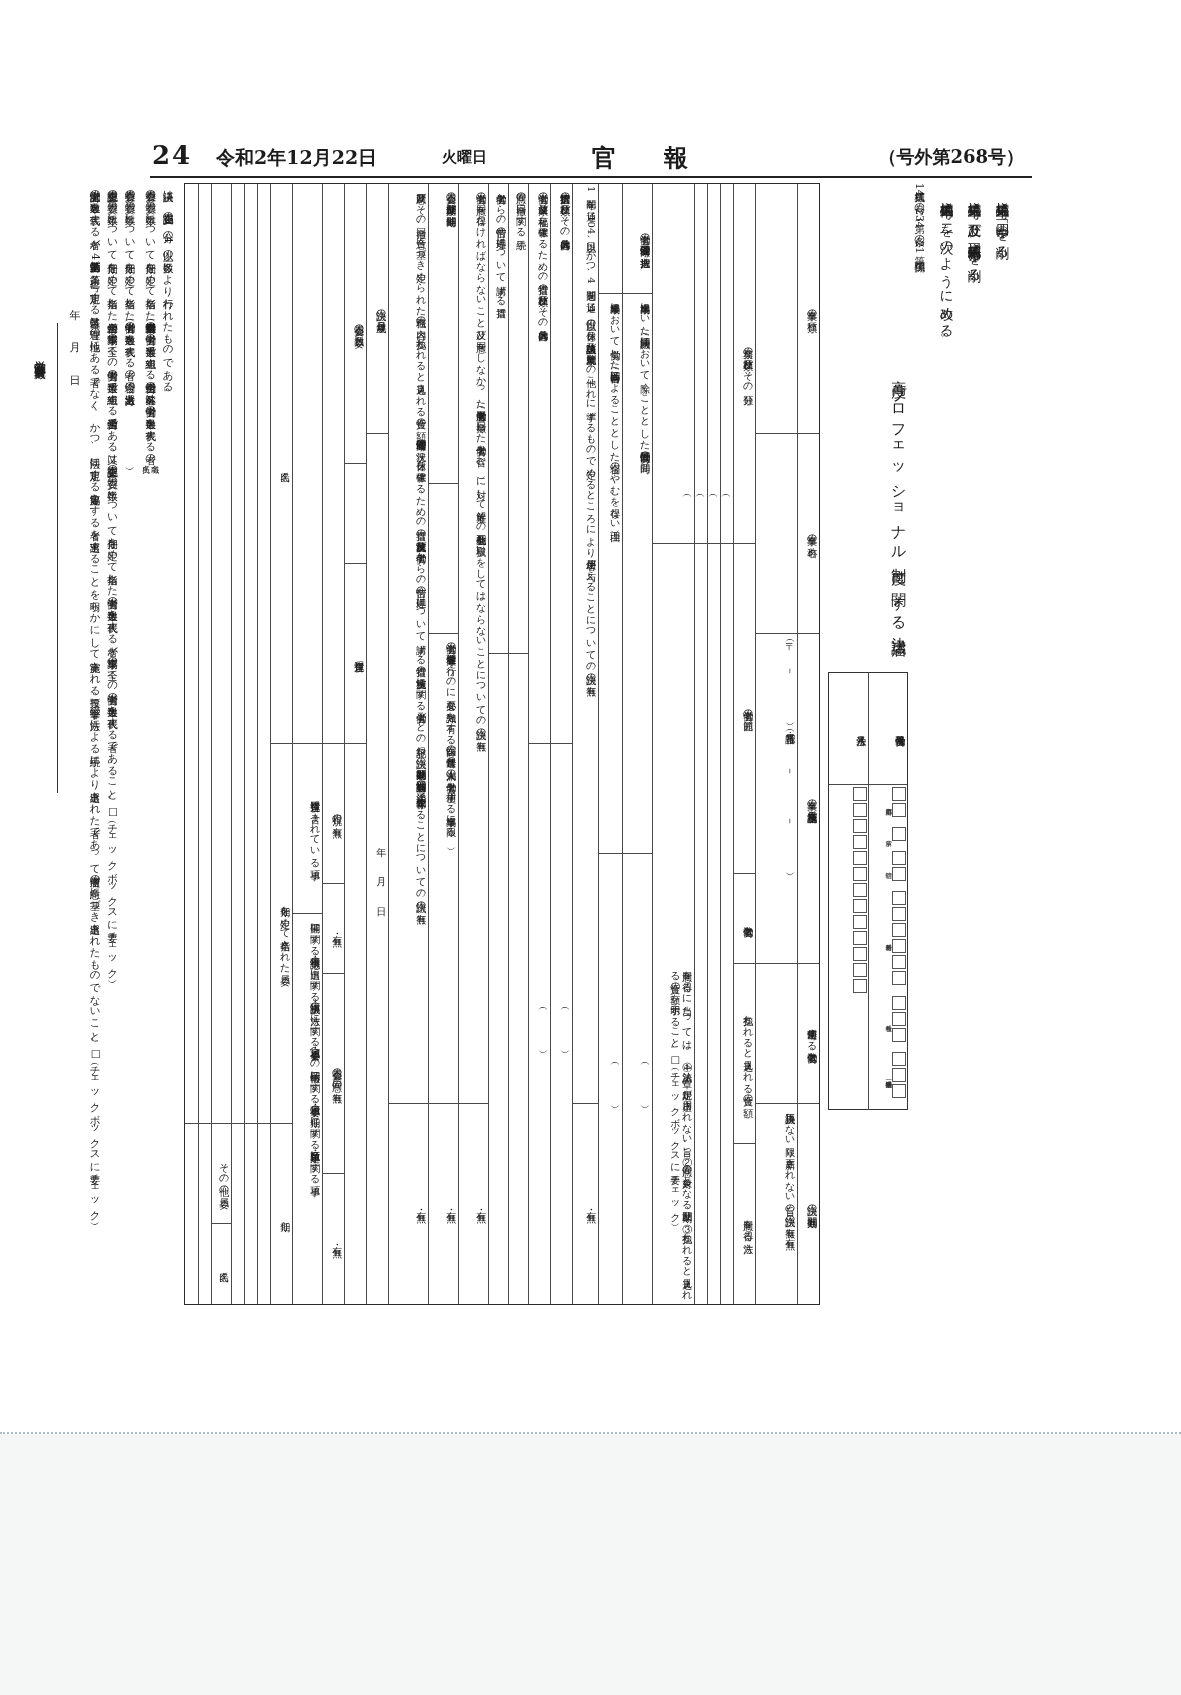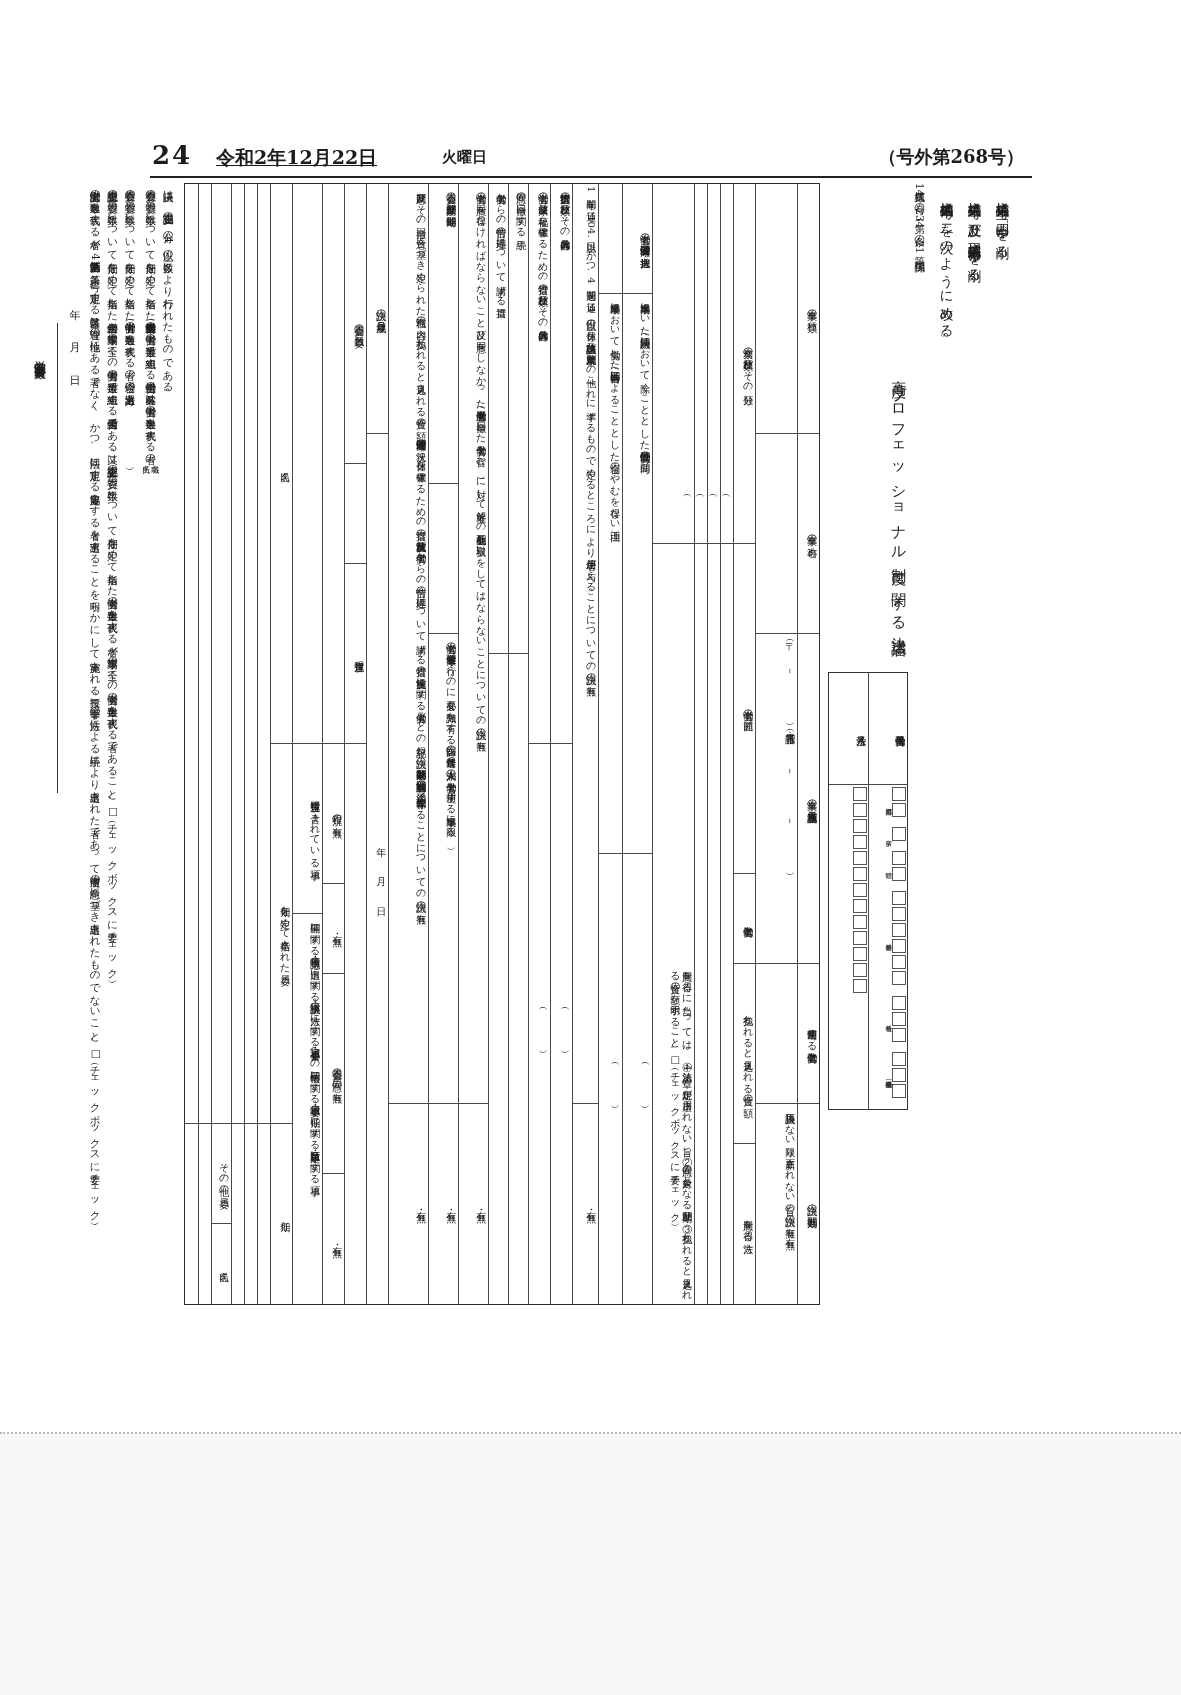--- a/index.html
+++ b/index.html
@@ -6,21 +6,21 @@
   html,body { background:#e8e8e8; }
   .page {
     position:relative; width:1181px; height:1695px; margin:0 auto;
     background:#ffffff; color:#1c1c1c;
     font-family:"DejaVu Serif","Liberation Serif",serif;
     overflow:hidden;
   }
   
   .masthead { position:absolute; top:138px; left:150px; width:882px; height:40px; }
   .masthead .pnum  { position:absolute; left:2px; top:2px; font-size:26px; font-weight:bold; letter-spacing:2px; }
-  .masthead .date  { position:absolute; left:66px; top:7px; font-size:19px; font-weight:bold;text-decoration:underline; }
+  .masthead .date  { position:absolute; left:66px; top:7px; font-size:19px; font-weight:bold; }
   .masthead .wday  { position:absolute; left:292px; top:10px; font-size:15px; font-weight:bold; }
   .masthead .kanpo { position:absolute; left:340px; top:4px; width:300px; text-align:center; font-size:24px; font-weight:bold; }
   .masthead .issue { position:absolute; right:8px; top:7px; font-size:18px; font-weight:bold; }
   .rule { position:absolute; top:176px; left:150px; width:882px; height:0; border-top:2.5px solid #222; }
 
   
   .form {
     position:absolute; top:183px; right:168px;
     writing-mode:vertical-rl; text-orientation:mixed;
     inline-size:1126px; font-size:10px; line-height:1.2;
@@ -70,20 +70,21 @@
 </style>
 </head>
 <body>
 
 <div class="page">
 
   <div class="masthead">
     <span class="pnum">24</span>
     <span class="date">令和2年12月22日</span>
     <span class="wday">火曜日</span>
+    <span class="kanpo">官　　報</span>
     <span class="issue">（号外第268号）</span>
   </div>
   <div class="rule"></div>
 
   <div class="form">
 
     <div class="amend">
       <p>様式第十三号の四中「㊞」を削る。</p>
       <p>様式第十三号の五及び様式第十四号中「㊞」を削る。</p>
       <p>様式第十四号の二を次のように改める。</p>

